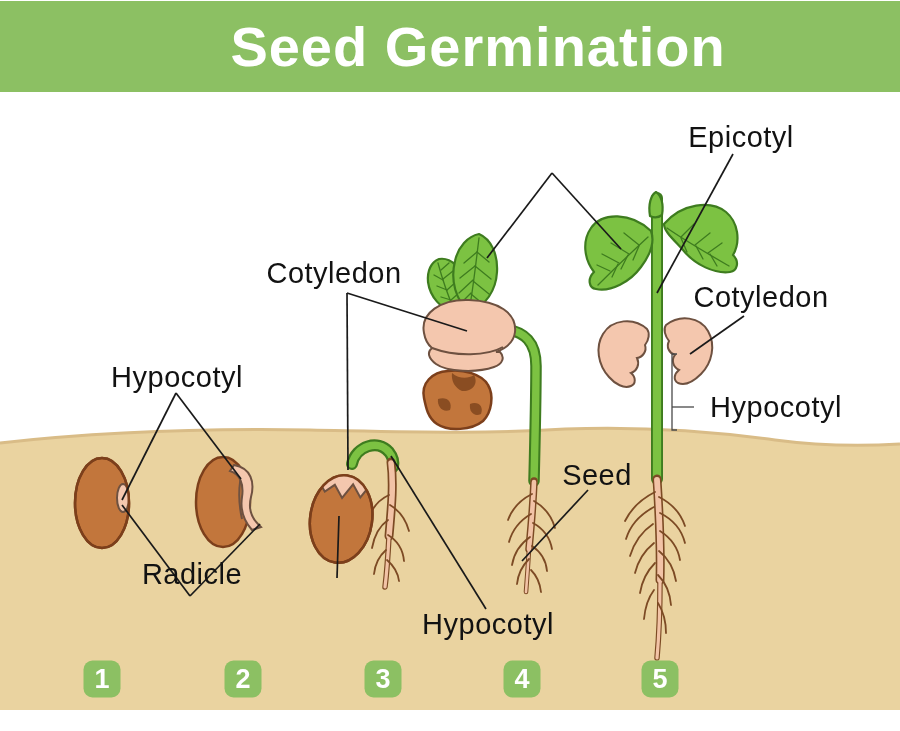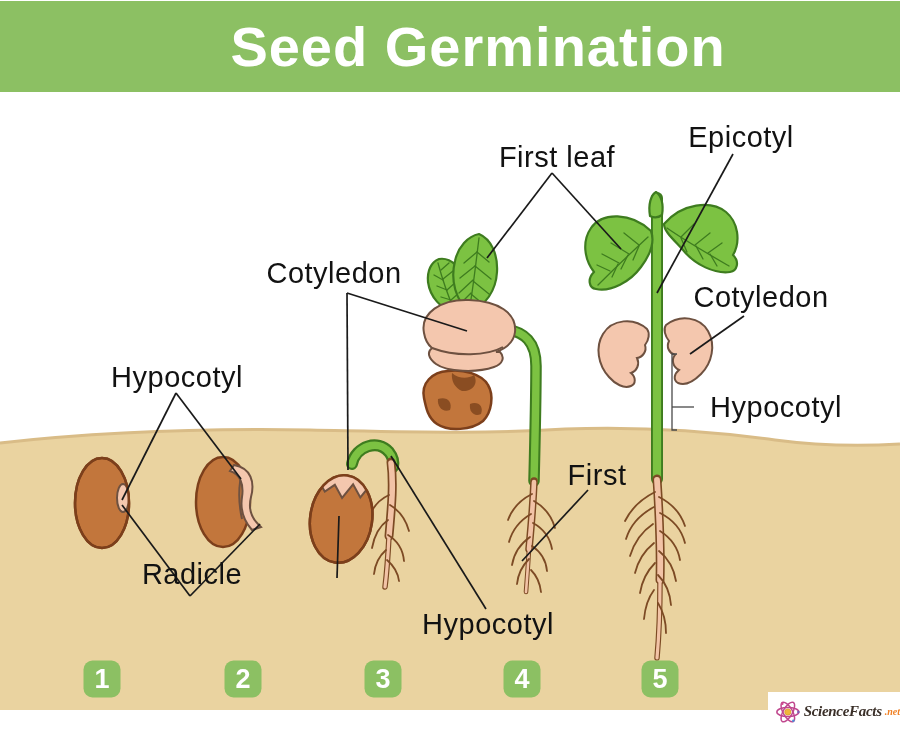--- a/index.html
+++ b/index.html
@@ -235,45 +235,29 @@
       <path class="lbl-line" d="M339,516 L337,578"></path>
       <path class="lbl-line" d="M391,456 L486,609"></path>
     </g>
 
     <g>
       <path class="bracket" d="M677,354 L672,354 L672,430 L677,430"></path>
       <path class="bracket" d="M672,407 L694,407"></path>
     </g>
   </svg>
 
-  <div class="lbl lbl-first-leaf">First leaf</div>
   <div class="lbl lbl-epicotyl">Epicotyl</div>
   <div class="lbl lbl-cotyledon-left">Cotyledon</div>
   <div class="lbl lbl-cotyledon-right">Cotyledon</div>
   <div class="lbl lbl-hypocotyl-left">Hypocotyl</div>
   <div class="lbl lbl-hypocotyl-right">Hypocotyl</div>
-  <div class="lbl lbl-root">First</div>
+  <div class="lbl lbl-root">Seed</div>
   <div class="lbl lbl-radicle">Radicle</div>
   <div class="lbl lbl-hypocotyl-bottom">Hypocotyl</div>
 
   <div class="badge badge-1">1</div>
   <div class="badge badge-2">2</div>
   <div class="badge badge-3">3</div>
   <div class="badge badge-4">4</div>
   <div class="badge badge-5">5</div>
 
-  <div class="logo">
-    <svg width="26" height="26" viewBox="0 0 28 28">
-      <g fill="none" stroke="#C0478E" stroke-width="1.6">
-        <ellipse cx="14" cy="14" rx="12" ry="5"></ellipse>
-        <ellipse cx="14" cy="14" rx="12" ry="5" transform="rotate(60 14 14)"></ellipse>
-        <ellipse cx="14" cy="14" rx="12" ry="5" transform="rotate(120 14 14)"></ellipse>
-      </g>
-      <circle cx="14" cy="14" r="3.4" fill="#F0B63C" stroke="#D49A28" stroke-width="0.8"></circle>
-      <circle cx="25.5" cy="14" r="1.4" fill="#7A5FB5"></circle>
-      <circle cx="8" cy="5" r="1.4" fill="#D04A8E"></circle>
-      <circle cx="20" cy="23.5" r="1.4" fill="#4A90D9"></circle>
-    </svg>
-    <span class="brand">ScienceFacts</span>
-      <span class="net">.net</span>
-  </div>
 
 </div>
 
 </body></html>

